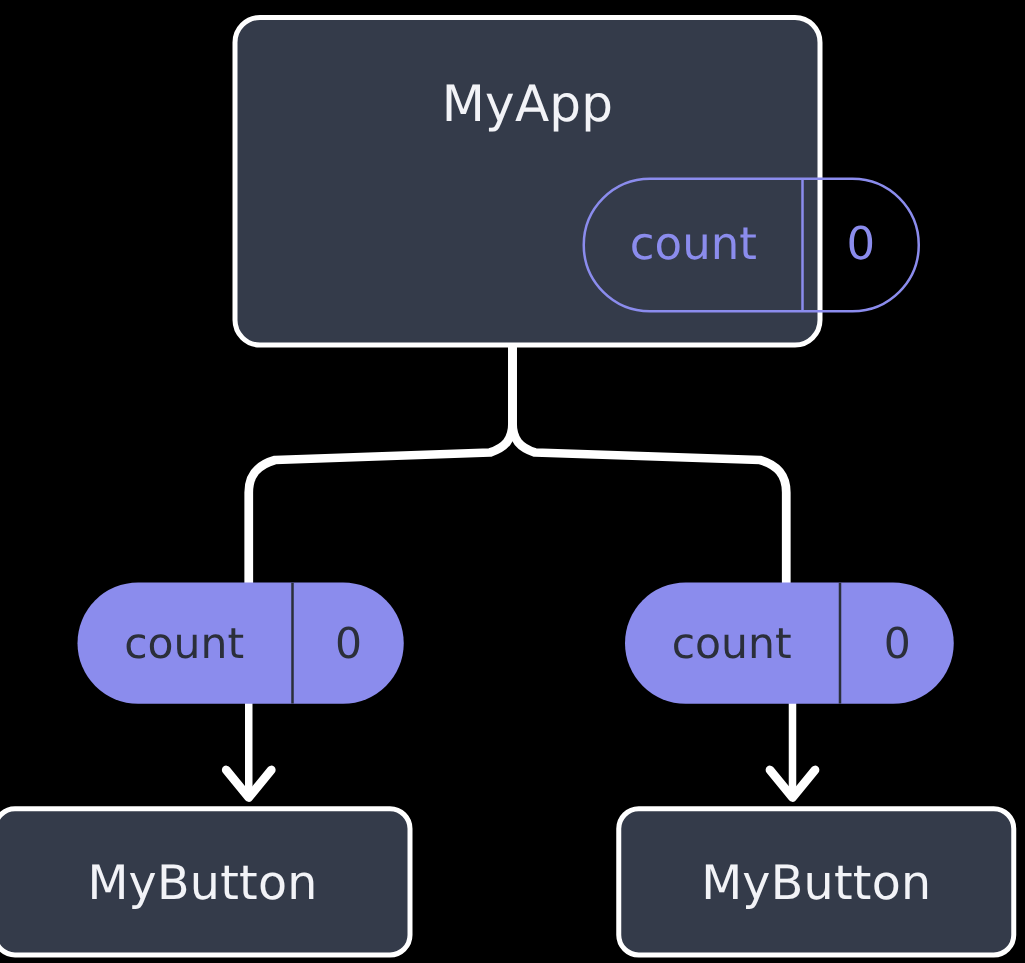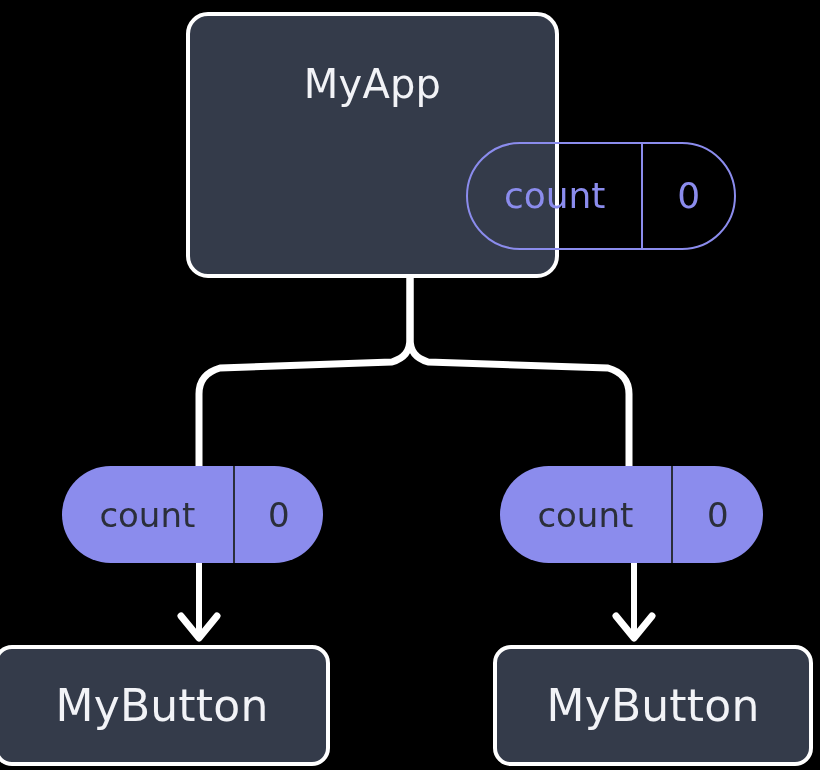--- a/index.html
+++ b/index.html
@@ -32,31 +32,31 @@
     box-sizing: border-box;
     background: #343b4a;
     border: 4px solid #ffffff;
     border-radius: 18px;
     display: flex;
     align-items: center;
     justify-content: center;
   }
   .card-title {
     color: #f2f3f7;
-    font-size: 44px;
+    font-size: 38px;
     font-weight: 400;
     letter-spacing: 0.2px;
     line-height: 1;
     white-space: nowrap;
   }
 
   #card-myapp {
     left: 186px;
     top: 12px;
-    width: 373px;
+    width: 472px;
     height: 266px;
     border-radius: 22px;
     flex-direction: column;
     justify-content: flex-start;
     padding-top: 48px;
   }
   #card-myapp .card-title { font-size: 40px; }
 
   #card-mybutton-left {
     left: -6px;

